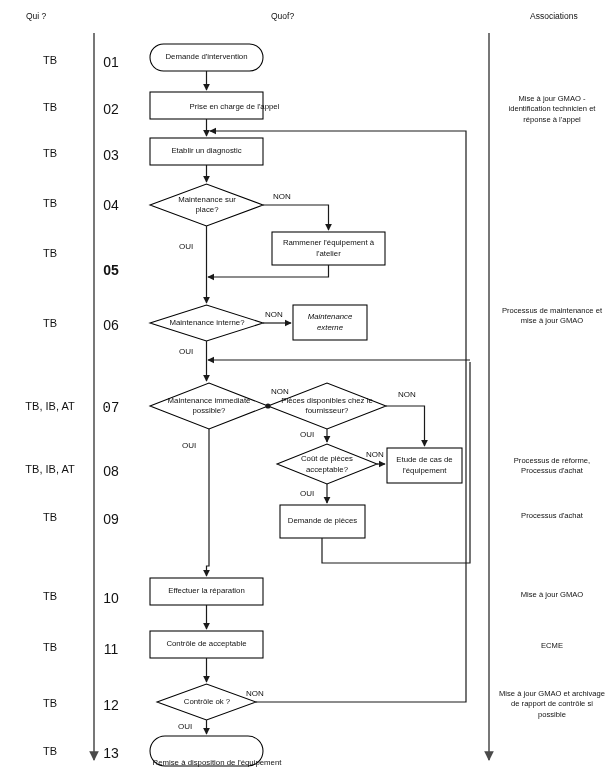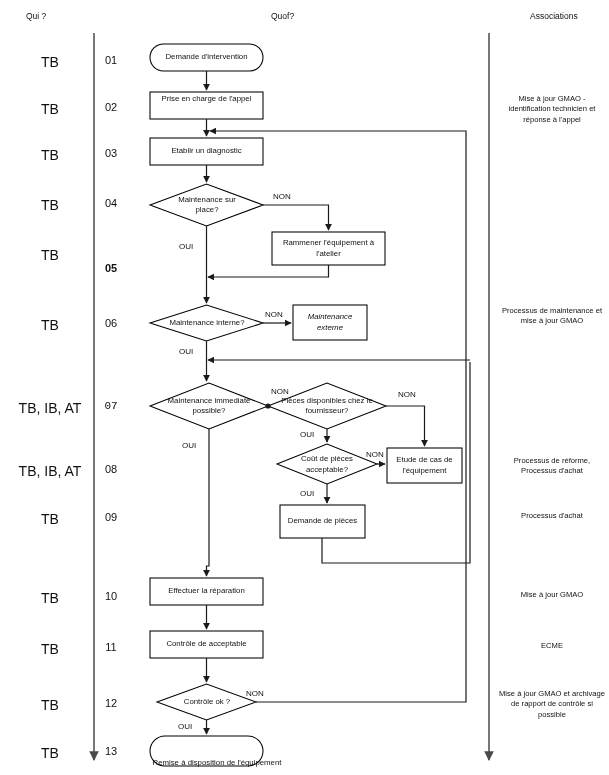--- a/index.html
+++ b/index.html
@@ -1,21 +1,21 @@
 <!DOCTYPE html>
 <html><head>
 <meta charset="utf-8">
 <style>
   html,body{margin:0;padding:0;background:#ffffff;}
   body{width:609px;height:775px;position:relative;overflow:hidden;
        font-family:"Liberation Sans","DejaVu Sans",sans-serif;color:#000;}
   #chart{position:absolute;left:0;top:0;width:609px;height:775px;}
   .hdr{position:absolute;font-size:8.5px;color:#111;white-space:nowrap;}
-  .who{position:absolute;font-size:14px;color:#111;white-space:nowrap;text-align:center;}
-  .num{position:absolute;font-size:11px;color:#111;white-space:nowrap;text-align:center;}
+  .who{position:absolute;font-size:11px;color:#111;white-space:nowrap;text-align:center;}
+  .num{position:absolute;font-size:14px;color:#111;white-space:nowrap;text-align:center;}
   .assoc{position:absolute;font-size:7.6px;color:#111;text-align:center;line-height:1.38;}
   .nodetxt{position:absolute;display:flex;align-items:center;justify-content:center;
            text-align:center;font-size:7.8px;color:#111;line-height:1.32;
            pointer-events:none;}
   .edgelbl{position:absolute;font-size:8px;color:#111;white-space:nowrap;}
   svg{position:absolute;left:0;top:0;}
 </style>
 </head>
 <body>
 
@@ -145,21 +145,21 @@
     <line x1="206.5" y1="605" x2="206.5" y2="629" marker-end="url(#arw)"></line>
     <line x1="206.5" y1="658" x2="206.5" y2="682" marker-end="url(#arw)"></line>
 
     <path d="M256,702 L466,702 L466,131 L210,131" marker-end="url(#arw)"></path>
 
     <line x1="206.5" y1="720" x2="206.5" y2="734" marker-end="url(#arw)"></line>
   </g>
 </svg>
 
 <div class="nodetxt" style="left:152px;top:44px;width:109px;height:27px;">Demande d'intervention</div>
-<div class="nodetxt" style="left:152px;top:92px;width:109px;height:15px;">Prise en charge de l'appel</div>
+<div class="nodetxt" style="left:152px;top:100px;width:109px;height:15px;padding-left:28px;">Prise en charge de l'appel</div>
 <div class="nodetxt" style="left:152px;top:138px;width:109px;height:27px;">Etablir un diagnostic</div>
 <div class="nodetxt" style="left:166px;top:191px;width:82px;height:28px;">Maintenance sur place?</div>
 <div class="nodetxt" style="left:276px;top:232px;width:105px;height:33px;">Rammener l'équipement à l'atelier</div>
 <div class="nodetxt" style="left:156px;top:316px;width:102px;height:14px;">Maintenance interne?</div>
 <div class="nodetxt" style="left:295px;top:305px;width:70px;height:35px;font-style:italic;">Maintenance externe</div>
 <div class="nodetxt" style="left:163px;top:392px;width:92px;height:28px;">Maintenance immediate possible?</div>
 <div class="nodetxt" style="left:281px;top:392px;width:92px;height:28px;">Pièces disponibles chez le fournisseur?</div>
 <div class="nodetxt" style="left:287px;top:452px;width:80px;height:25px;">Coût de pièces acceptable?</div>
 <div class="nodetxt" style="left:389px;top:448px;width:71px;height:35px;">Etude de cas de l'équipement</div>
 <div class="nodetxt" style="left:282px;top:505px;width:81px;height:33px;">Demande de pièces</div>

